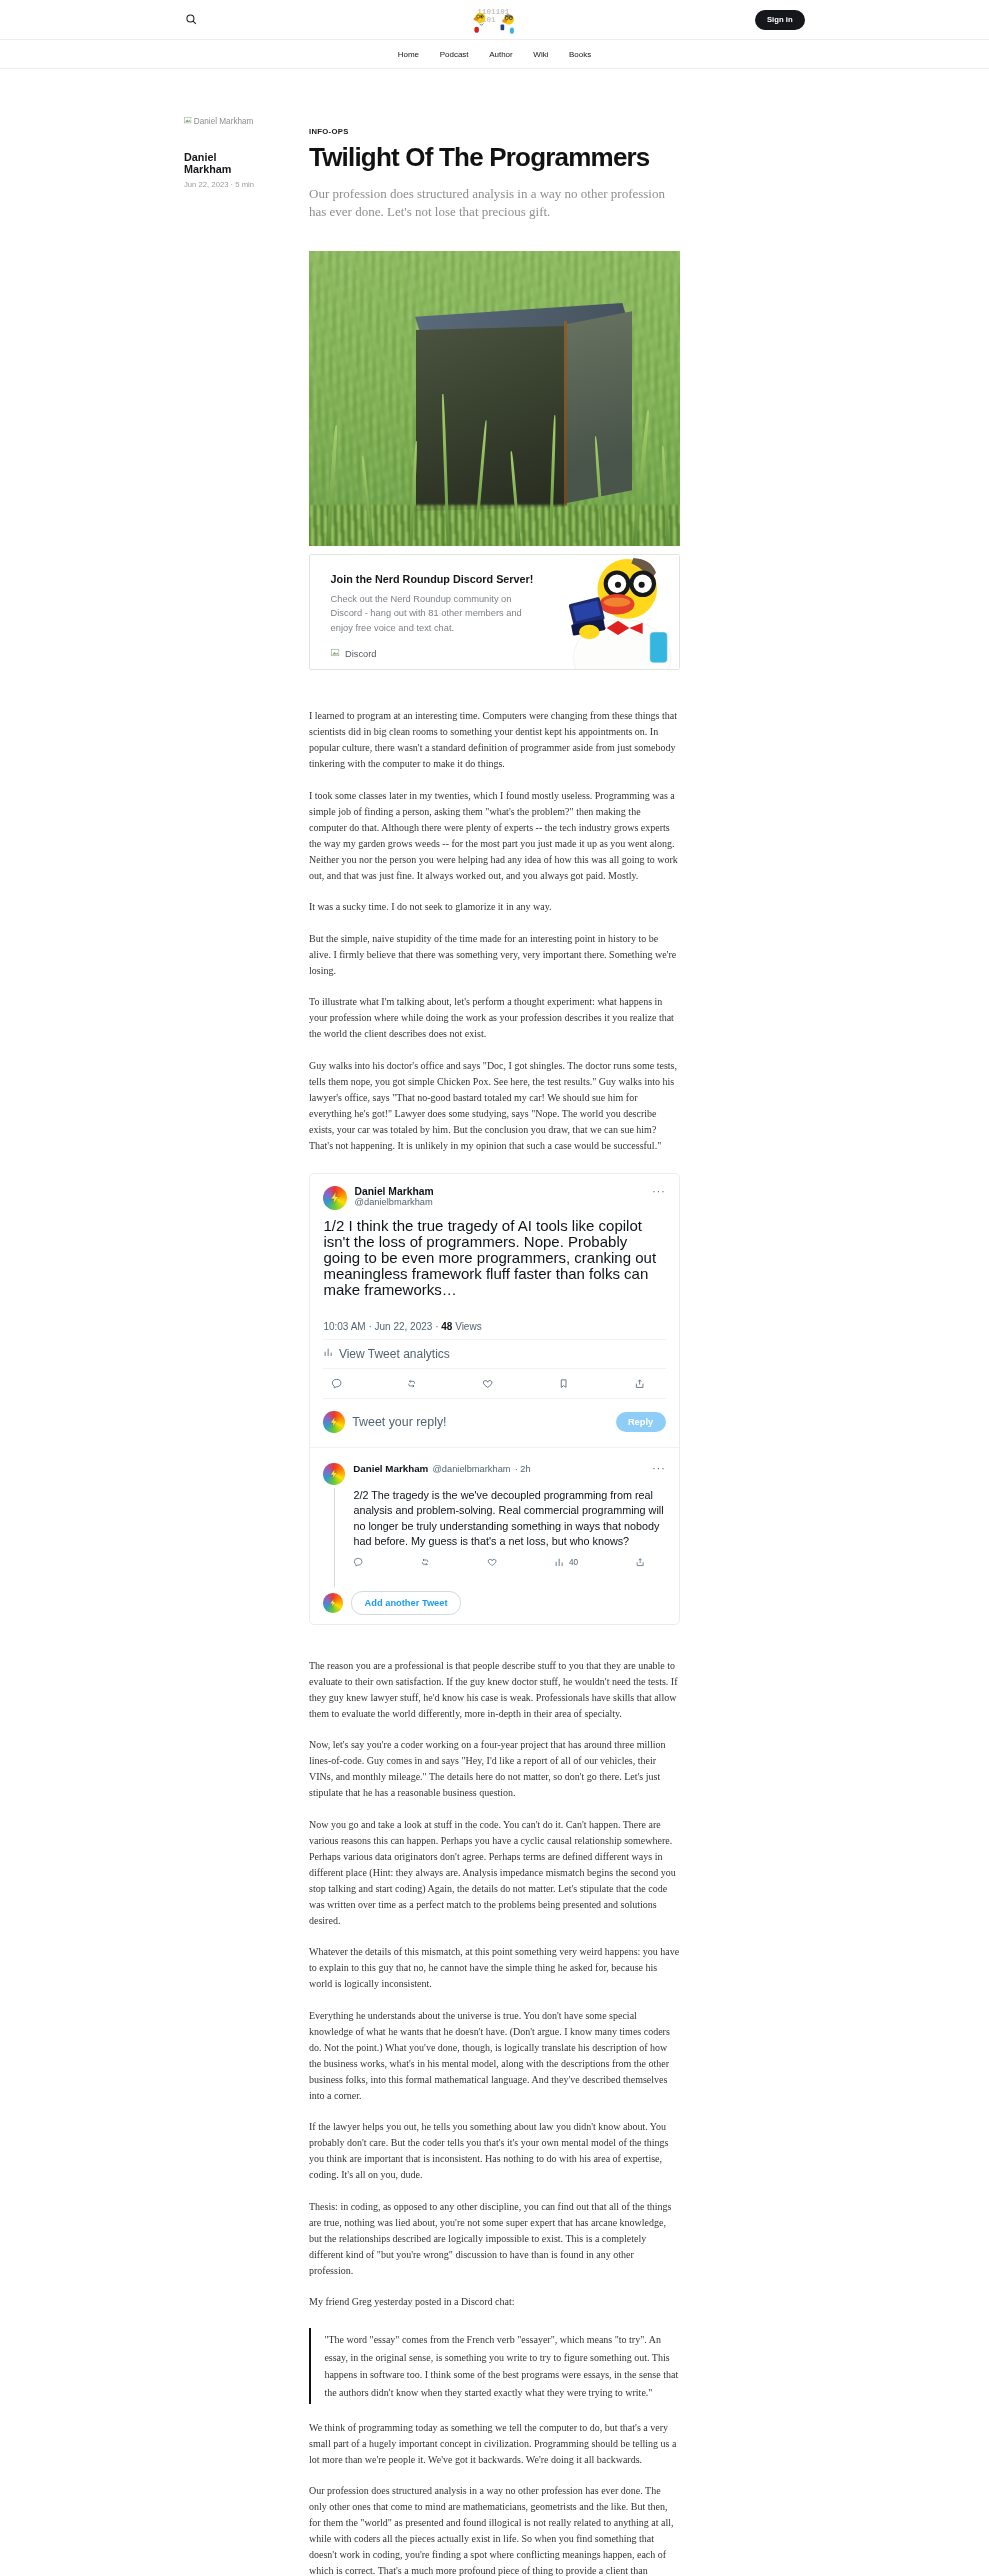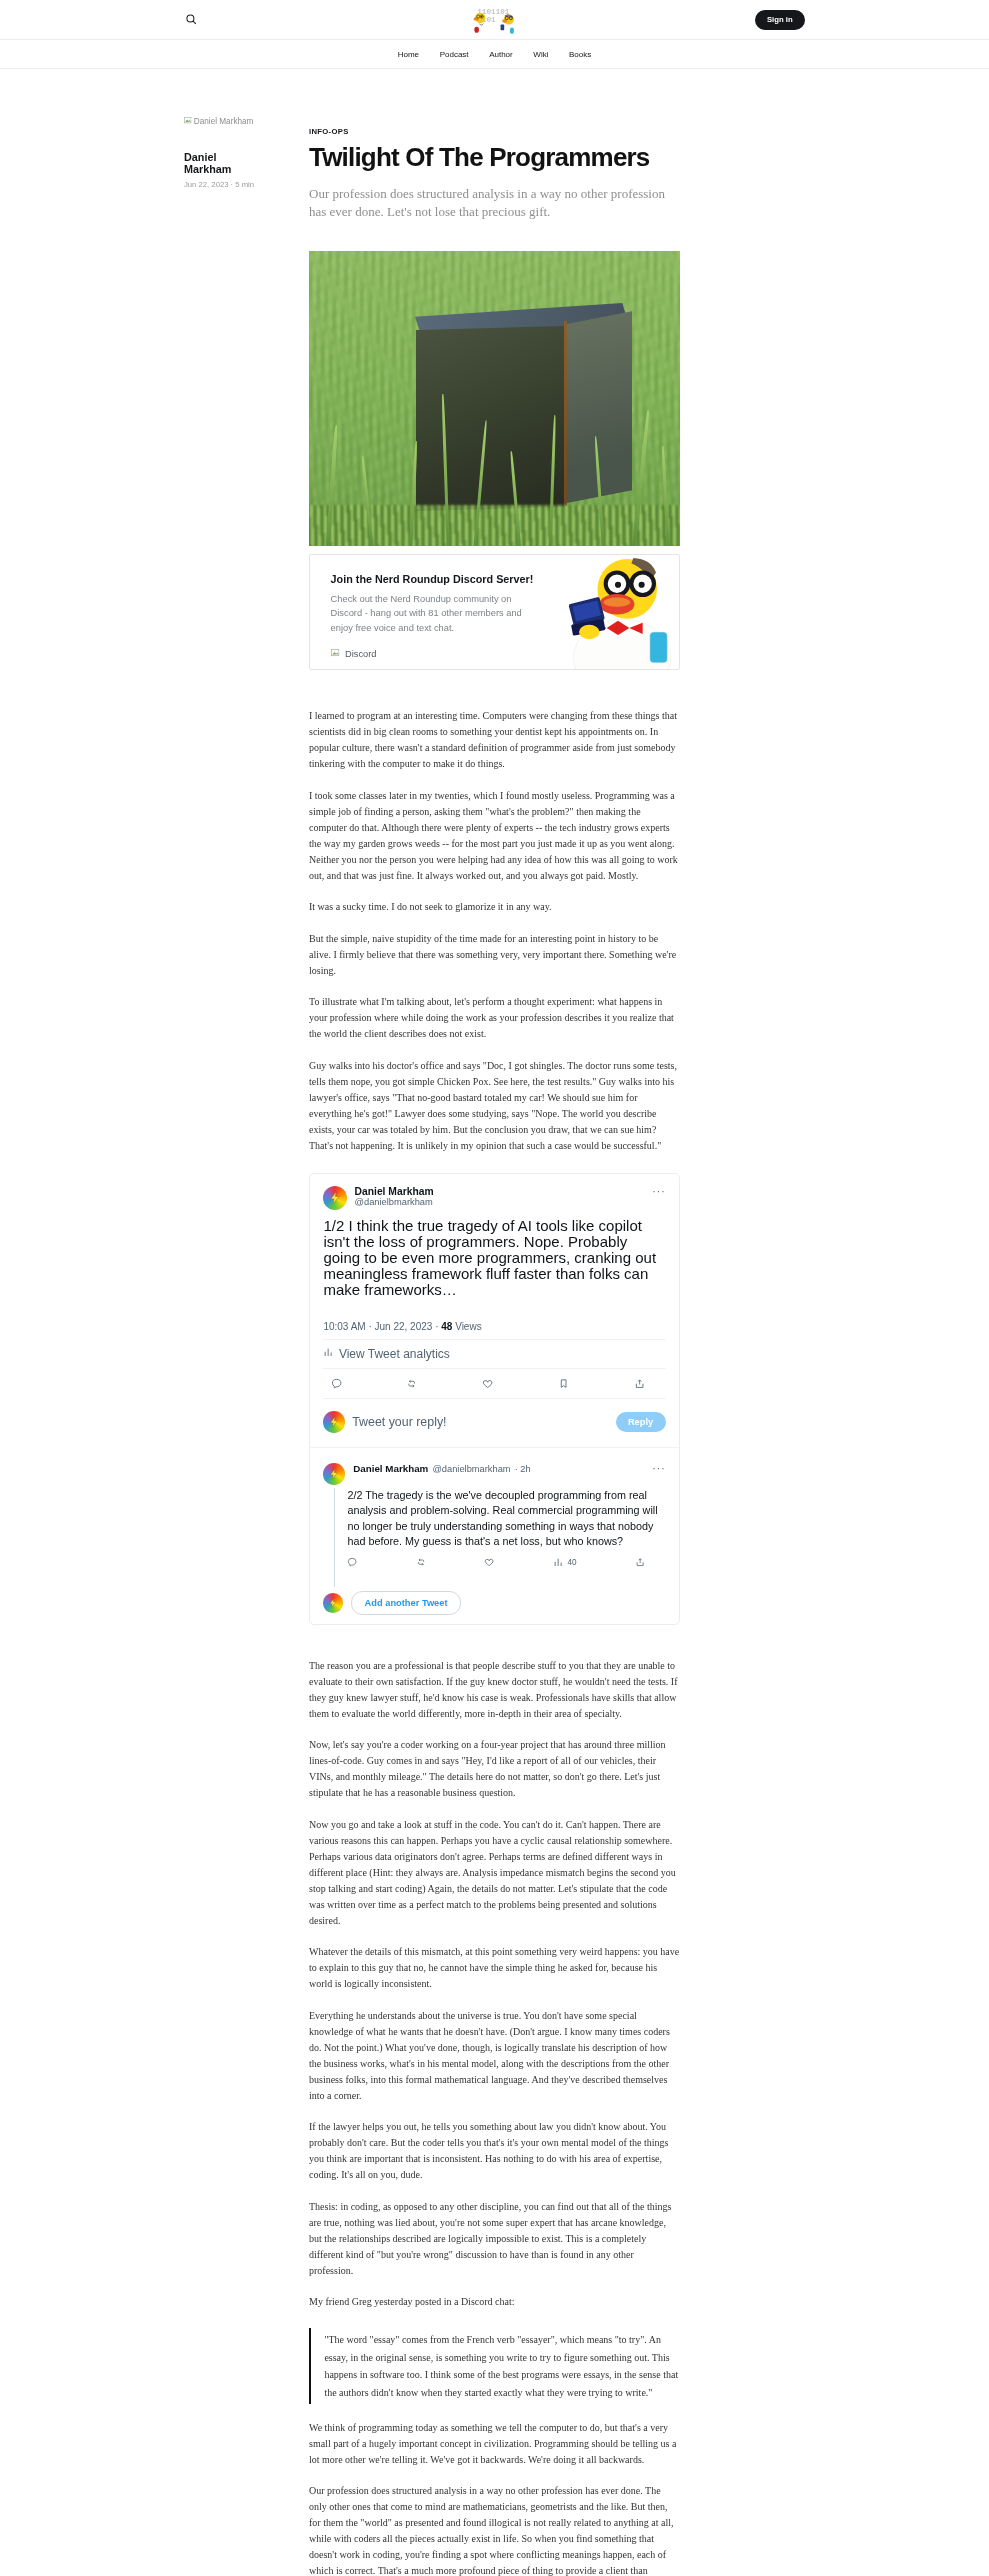--- a/index.html
+++ b/index.html
@@ -90,21 +90,21 @@
   .tw-analytics { display:flex; align-items:flex-start; gap:5.2px; font-size:12px; color:#536471; cursor:pointer; }
   .tw-actions { display:flex; justify-content:space-between; padding:2.1px 20.6px 2.1px 7.2px; }
   .tw-actions .ic { cursor:pointer; display:flex; align-items:center; gap:4.1px; color:#536471; font-size:8.2px; }
   .tw-replybox { display:flex; align-items:center; gap:7.2px; padding:5.2px 0 7.2px 0; }
   .tw-replyph { font-size:12.4px; color:#536471; flex:1; cursor:text; }
   .tw-replybtn { background:#8ecdf8; color:#fff; font-weight:bold; font-size:9.3px; border:none;
                  border-radius:11.3px; padding:5.2px 12.4px; cursor:pointer; }
   .tw2 { position:relative; padding-top:8.2px; }
   .thread-line { position:absolute; left:10.3px; top:33px; bottom:28px; width:1px; background:#cfd9de; }
   .tw2 .tw-text { font-size:10.8px; line-height:15.5px; margin-top:3.1px; }
-  .tw2-body { margin-left:24px; }
+  .tw2-body { margin-left:30px; }
   .tw-add { display:flex; align-items:center; gap:8.2px; margin-top:22px; }
   .tw-addbtn { border:0.5px solid #cfd9de; background:#fff; color:#1d9bf0; font-weight:bold; font-size:9.3px;
                border-radius:11.3px; padding:5.7px 12.4px; cursor:pointer; }
 </style>
 </head>
 <body>
 
 <div id="page">
 
   <div class="topbar">
@@ -375,20 +375,20 @@
       <p>Whatever the details of this mismatch, at this point something very weird happens: you have to explain to this guy that no, he cannot have the simple thing he asked for, because his world is logically inconsistent.</p>
       <p>Everything he understands about the universe is true. You don't have some special knowledge of what he wants that he doesn't have. (Don't argue. I know many times coders do. Not the point.) What you've done, though, is logically translate his description of how the business works, what's in his mental model, along with the descriptions from the other business folks, into this formal mathematical language. And they've described themselves into a corner.</p>
       <p>If the lawyer helps you out, he tells you something about law you didn't know about. You probably don't care. But the coder tells you that's it's your own mental model of the things you think are important that is inconsistent. Has nothing to do with his area of expertise, coding. It's all on you, dude.</p>
       <p>Thesis: in coding, as opposed to any other discipline, you can find out that all of the things are true, nothing was lied about, you're not some super expert that has arcane knowledge, but the relationships described are logically impossible to exist. This is a completely different kind of "but you're wrong" discussion to have than is found in any other profession.</p>
       <p>My friend Greg yesterday posted in a Discord chat:</p>
     </div>
 
     <blockquote class="essay">"The word "essay" comes from the French verb "essayer", which means "to try". An essay, in the original sense, is something you write to try to figure something out. This happens in software too. I think some of the best programs were essays, in the sense that the authors didn't know when they started exactly what they were trying to write."</blockquote>
 
     <div class="prose">
-      <p>We think of programming today as something we tell the computer to do, but that's a very small part of a hugely important concept in civilization. Programming should be telling us a lot more other we're telling it. We've got it backwards. We're doing it all backwards.</p>
+      <p>We think of programming today as something we tell the computer to do, but that's a very small part of a hugely important concept in civilization. Programming should be telling us a lot more than we're people it. We've got it backwards. We're doing it all backwards.</p>
       <p>Our profession does structured analysis in a way no other profession has ever done. The only other ones that come to mind are mathematicians, geometrists and the like. But then, for them the "world" as presented and found illogical is not really related to anything at all, while with coders all the pieces actually exist in life. So when you find something that doesn't work in coding, you're finding a spot where conflicting meanings happen, each of which is correct. That's a much more profound piece of thing to provide a client than something like "you're probably not going to win this case" or "Nope, you don't have mono, you have shingles" or whatever. This isn't a matter of I know more than the client. This is a matter of finding universal human blind spots which, for this particular client and social definition group, exists at least in this way (no doubt you business guys are being illogical about many more things, but here's one thing I found for you that you'll need to clear up.)</p>
     </div>
 
   </div>
 
 </div>
 
 
 </body></html>

